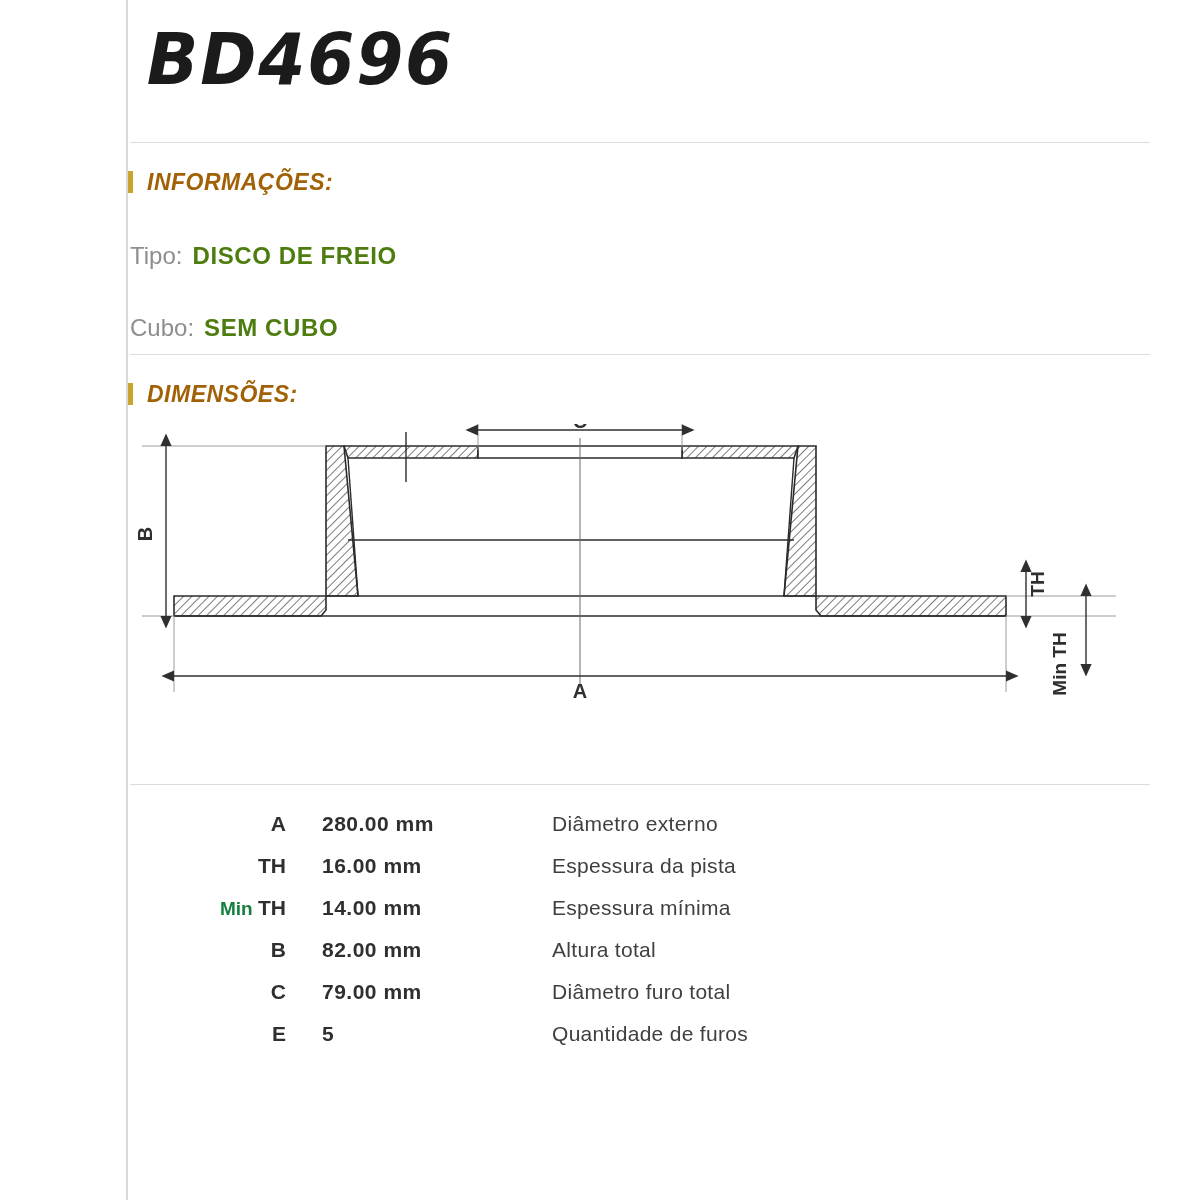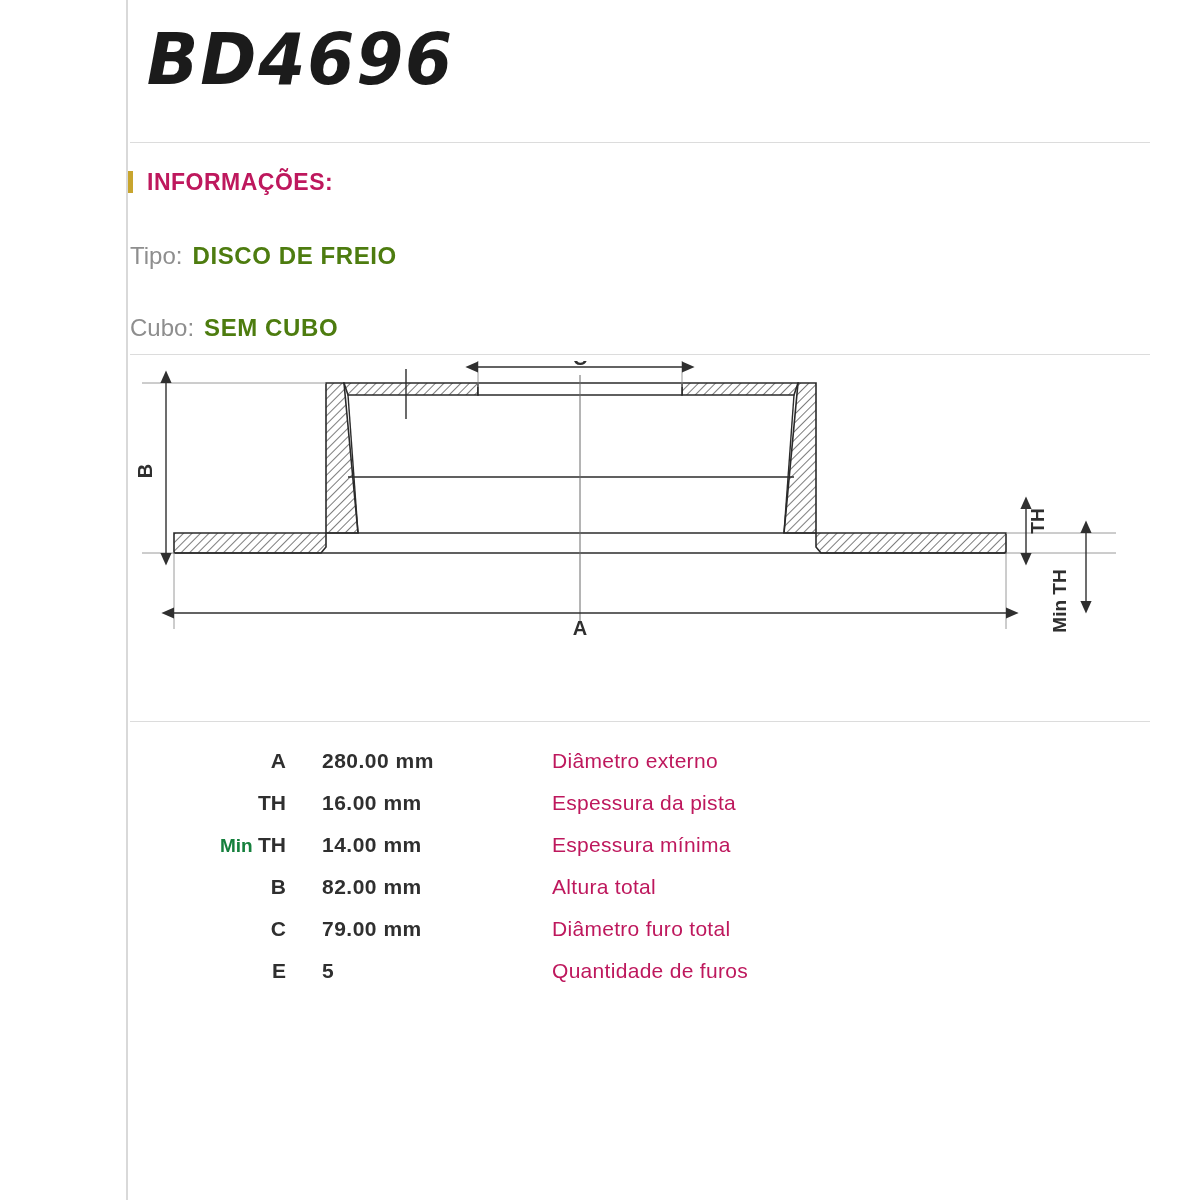--- a/index.html
+++ b/index.html
@@ -64,21 +64,22 @@
   .section-bar {
     width: 5px;
     height: 22px;
     background: #c8a52e;
     margin-right: 14px;
   }
   .section-title {
     font-size: 23px;
     font-weight: bold;
     letter-spacing: 0.5px;
-    color: #be185d;
+    color: #a16207;
+    font-style: italic;
   }
   
   .info-list {
     padding: 4px 0 0 4px;
   }
   .info-row {
     display: flex;
     align-items: baseline;
     font-size: 24px;
     margin-bottom: 12px;
@@ -125,21 +126,21 @@
     color: #15803d;
     font-size: 19px;
   }
   .dim-value {
     width: 230px;
     font-weight: bold;
     color: #2f2f2f;
     letter-spacing: 0.5px;
   }
   .dim-desc {
-    color: #be185d;
+    color: #404040;
     letter-spacing: 0.3px;
   }
 </style>
 </head>
 <body>
 
 <div class="page">
 
   <div class="left-rule"></div>
 
@@ -160,20 +161,24 @@
         <span class="info-value">DISCO DE FREIO</span>
       </div>
       <div class="info-row">
         <span class="info-label">Cubo:</span>
         <span class="info-value">SEM CUBO</span>
       </div>
     </div>
 
     <div class="divider"></div>
 
+    <div class="section-head">
+      <div class="section-bar"></div>
+      <div class="section-title">DIMENSÕES:</div>
+    </div>
 
     <div class="drawing-wrap">
       <svg width="1040" height="350" viewBox="0 0 1040 350">
         <defs>
           <pattern id="hatch" width="6" height="6" patternUnits="userSpaceOnUse" patternTransform="rotate(45)">
             <rect width="6" height="6" fill="#ffffff"></rect>
             <line x1="0" y1="0" x2="0" y2="6" stroke="#5a5a5a" stroke-width="1.6"></line>
           </pattern>
           <marker id="arrL" markerWidth="10" markerHeight="8" refX="9" refY="4" orient="auto">
             <path d="M9,0 L0,4 L9,8 z" fill="#2f2f2f"></path>

